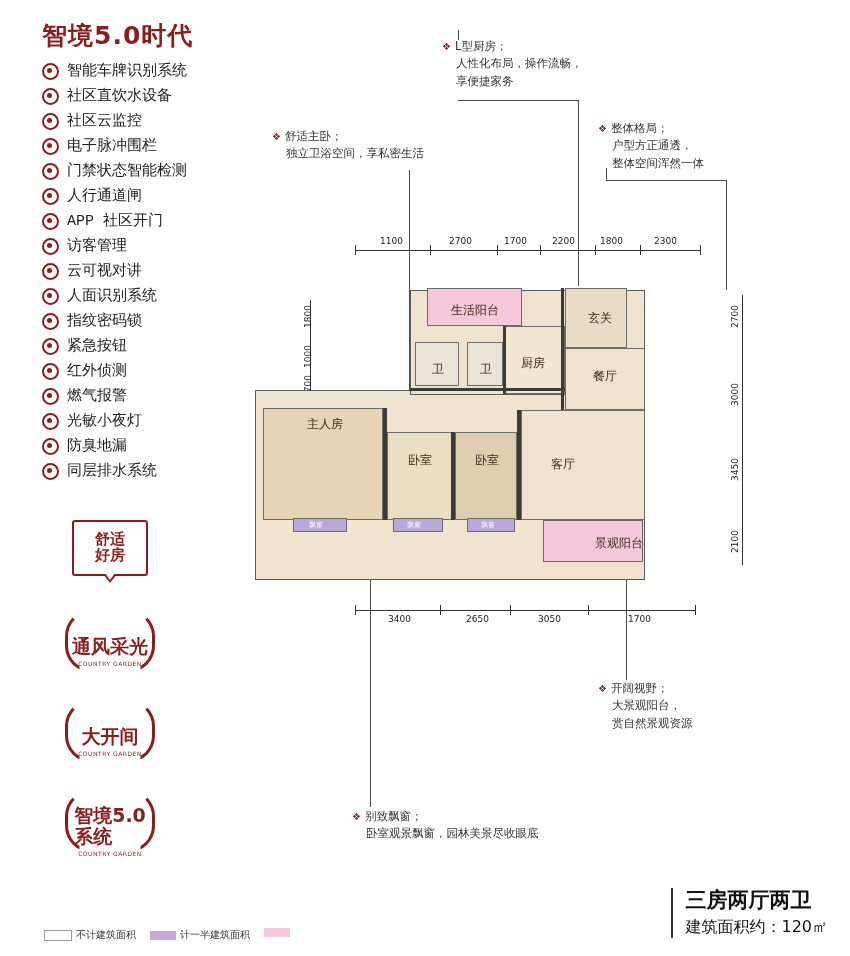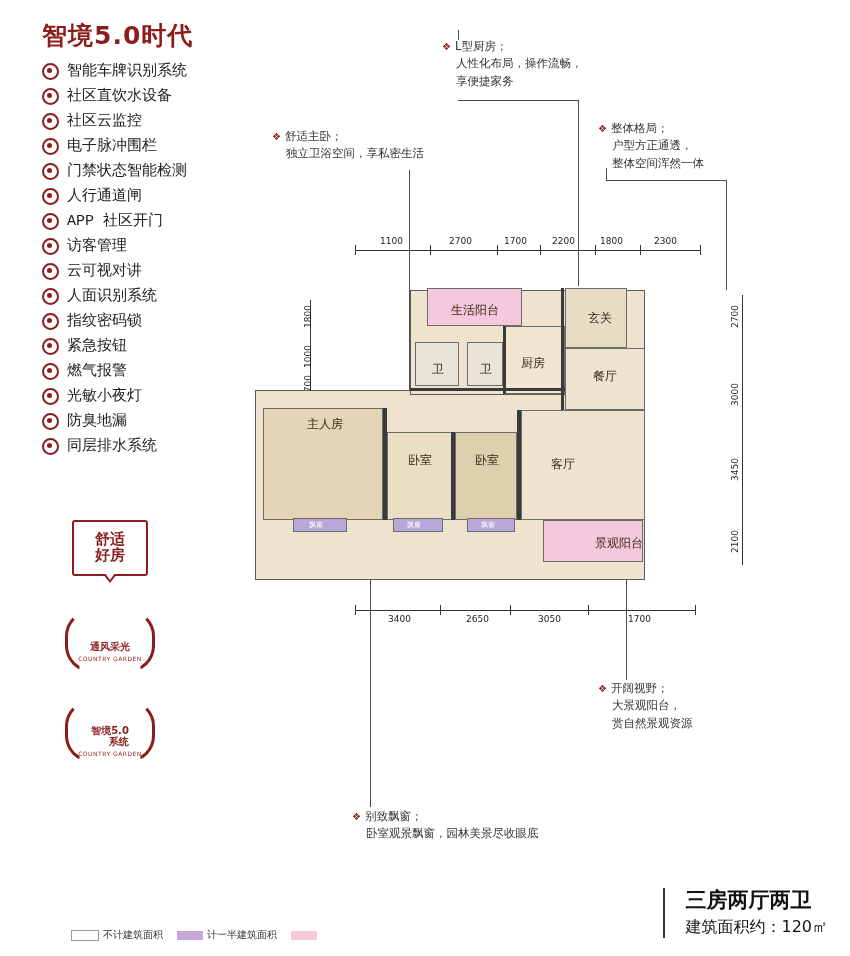--- a/index.html
+++ b/index.html
@@ -54,39 +54,39 @@
   .seal{
     width:98px;height:72px;margin:18px auto 0;position:relative;
     display:flex;flex-direction:column;align-items:center;justify-content:center;
   }
   .seal .laurel-l,.seal .laurel-r{
     position:absolute;top:8px;width:20px;height:56px;
     border:3px solid #8c1d1d;border-top-color:transparent;border-bottom-color:transparent;
   }
   .seal .laurel-l{left:4px;border-right-color:transparent;border-radius:30px 0 0 30px;}
   .seal .laurel-r{right:4px;border-left-color:transparent;border-radius:0 30px 30px 0;}
-  .seal-main{font-size:10px;font-weight:bold;color:#8c1d1d;line-height:1.1;text-align:right;margin-top:27px;}
+  .seal-main{font-size:19px;font-weight:bold;color:#8c1d1d;line-height:1.1;text-align:left;margin-top:27px;}
   .seal-sub{font-size:6px;color:#8c1d1d;letter-spacing:.5px;margin-top:3px;text-align:center;line-height:1.25;}
 
   
-  #legend{left:71px;top:928px;display:flex;align-items:center;font-size:10px;color:#333;}
+  #legend{left:44px;top:928px;display:flex;align-items:flex-start;font-size:10px;color:#333;}
   .legend-item{display:flex;align-items:center;margin-right:14px;}
   .swatch{width:26px;height:9px;margin-right:4px;}
   .sw-none{background:#ffffff;border:1px solid #999;}
   .sw-half{background:#c9a6d8;}
   .sw-full{background:#f6c8dc;}
 
   
   #title-block{right:22px;bottom:18px;text-align:left;display:flex;align-items:flex-end;}
   #plan-code{
     font-family:"DejaVu Serif","Liberation Serif",serif;
     font-size:36px;font-style:italic;font-weight:bold;color:#111;
     letter-spacing:1px;padding-right:14px;line-height:1;
   }
-  #plan-meta{border-left:2px solid #333;padding-left:20px;}
+  #plan-meta{border-left:2px solid #333;padding-left:12px;}
   #plan-rooms{font-size:21px;font-weight:bold;color:#111;line-height:1.15;}
   #plan-area{font-size:16px;color:#111;margin-top:5px;}
 
   
   .callout{position:absolute;font-size:11.5px;color:#333;line-height:1.5;}
   .callout .mark{color:#8c1d1d;margin-right:4px;font-size:10px;}
   .callout .head{white-space:nowrap;}
   .callout .body{margin-left:14px;white-space:nowrap;}
 
   
@@ -163,20 +163,24 @@
     <div class="feature-row">
         <span class="bullet"></span>
         <span class="feature-label">指纹密码锁</span>
       </div>
     <div class="feature-row">
         <span class="bullet"></span>
         <span class="feature-label">紧急按钮</span>
       </div>
     <div class="feature-row">
         <span class="bullet"></span>
+        <span class="feature-label">红外侦测</span>
+      </div>
+    <div class="feature-row">
+        <span class="bullet"></span>
         <span class="feature-label">燃气报警</span>
       </div>
     <div class="feature-row">
         <span class="bullet"></span>
         <span class="feature-label">光敏小夜灯</span>
       </div>
     <div class="feature-row">
         <span class="bullet"></span>
         <span class="feature-label">防臭地漏</span>
       </div>
@@ -196,20 +200,26 @@
   </div>
 
   <div class="seal" style="margin-top:26px;">
     <span class="laurel-l"></span>
     <span class="laurel-r"></span>
     <div class="seal-main">通风采光</div>
     <div class="seal-sub">COUNTRY GARDEN</div>
   </div>
 
 
+  <div class="seal">
+    <span class="laurel-l"></span>
+    <span class="laurel-r"></span>
+    <div class="seal-main">大开间</div>
+    <div class="seal-sub">COUNTRY GARDEN</div>
+  </div>
 
   <div class="seal">
     <span class="laurel-l"></span>
     <span class="laurel-r"></span>
     <div class="seal-main" style="white-space:pre-line;">智境5.0
 系统</div>
     <div class="seal-sub">COUNTRY GARDEN</div>
   </div>
 </div>
 

